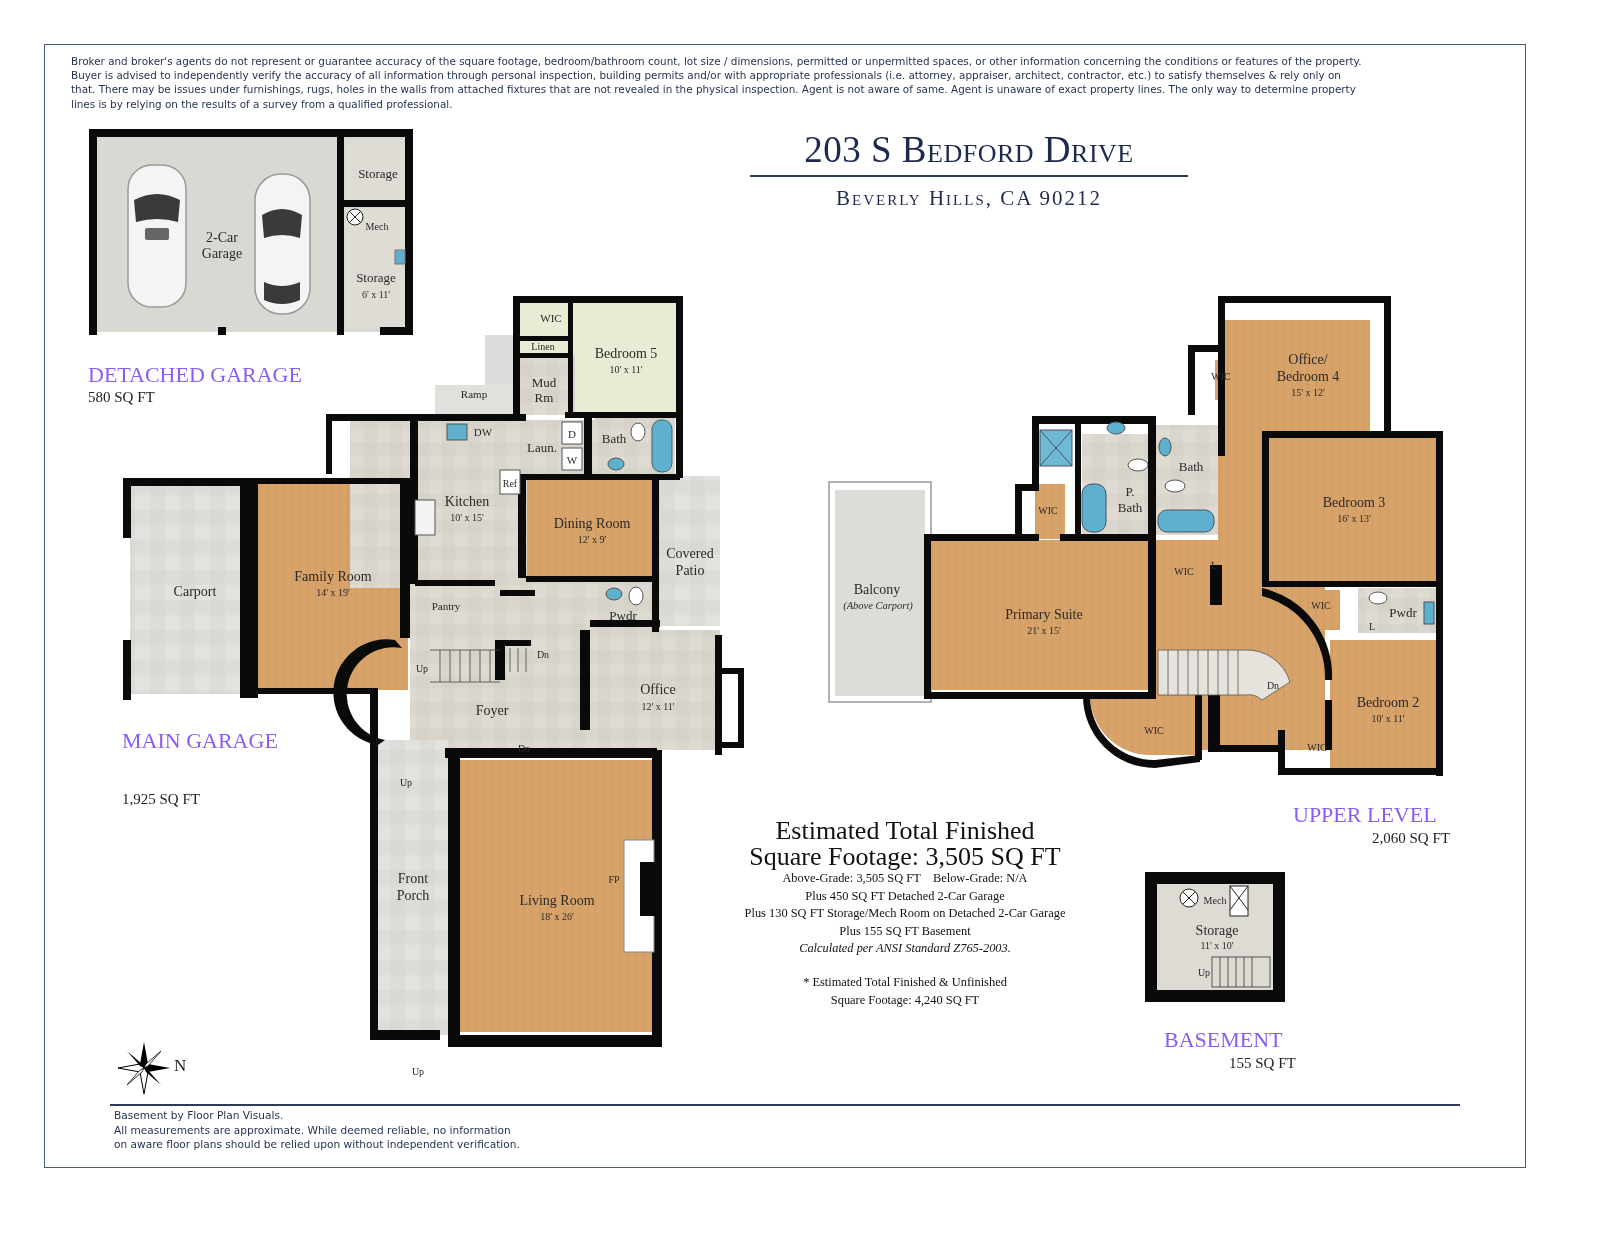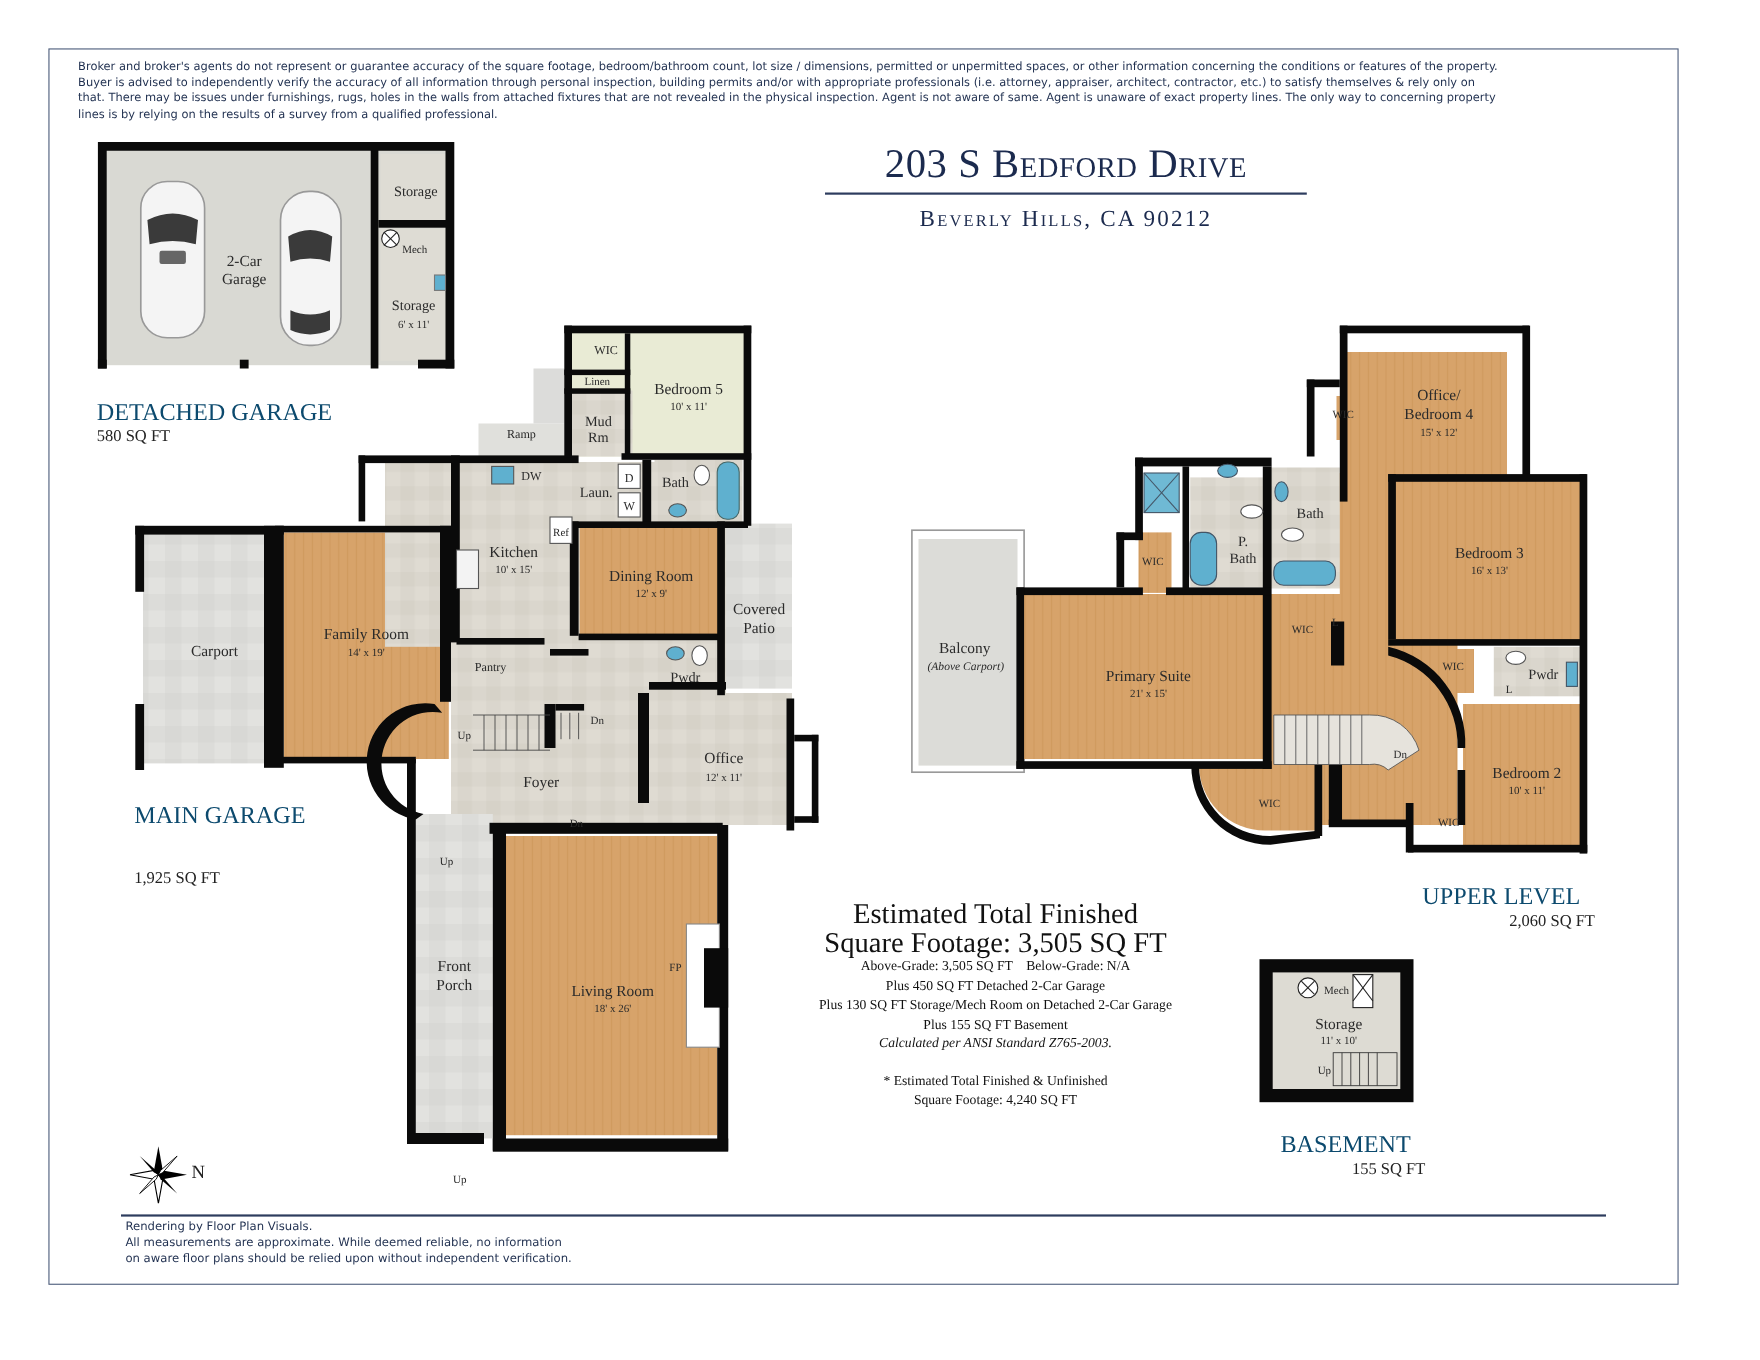--- a/index.html
+++ b/index.html
@@ -7,21 +7,21 @@
   body { position: relative; font-family: "DejaVu Serif", serif; color: #222; }
 
   .frame { position: absolute; left: 44px; top: 44px; width: 1482px; height: 1124px; border: 1.5px solid #4a5a7a; }
 
   .disclaimer { position: absolute; left: 71px; top: 54px; width: 1450px; font-family: "DejaVu Sans", sans-serif; font-size: 10.4px; line-height: 14.2px; color: #1f2f4f; }
 
   .title { position: absolute; left: 750px; top: 128px; width: 438px; text-align: center; font-family: "Liberation Serif", serif; font-size: 37px; color: #1b2a4e; letter-spacing: 0.5px; font-variant: small-caps; }
   .title-rule { position: absolute; left: 750px; top: 175px; width: 438px; height: 2px; background: #2d3c5e; }
   .subtitle { position: absolute; left: 750px; top: 186px; width: 438px; text-align: center; font-family: "Liberation Serif", serif; font-size: 21px; color: #1b2a4e; letter-spacing: 2px; font-variant: small-caps; }
 
-  .level-title { position: absolute; font-family: "Liberation Serif", serif; font-size: 22px; color: #0c4a6e; }
+  .level-title { position: absolute; font-family: "Liberation Serif", serif; font-size: 22px; color: #8b5cf6; }
   .level-sqft { position: absolute; font-family: "Liberation Serif", serif; font-size: 15px; color: #222; }
 
   .plan-svg { position: absolute; left: 0; top: 0; }
   .room-label { font-family: "Liberation Serif", serif; fill: #2a2a2a; }
 
   .sum { position: absolute; left: 720px; top: 818px; width: 370px; text-align: center; font-family: "Liberation Serif", serif; color: #111; }
   .sum .big { font-size: 26px; line-height: 26px; }
   .sum .small { font-size: 12.4px; line-height: 17.6px; }
   .sum .it { font-style: italic; }
   .sum .gap { height: 16px; }
@@ -33,21 +33,21 @@
   .footer { position: absolute; left: 114px; top: 1108px; font-family: "DejaVu Sans", sans-serif; font-size: 10.6px; line-height: 14.5px; color: #1f2f4f; }
 </style>
 </head>
 <body>
 
 <div class="frame"></div>
 
 <div class="disclaimer">
   <div>Broker and broker's agents do not represent or guarantee accuracy of the square footage, bedroom/bathroom count, lot size / dimensions, permitted or unpermitted spaces, or other information concerning the conditions or features of the property.</div>
   <div>Buyer is advised to independently verify the accuracy of all information through personal inspection, building permits and/or with appropriate professionals (i.e. attorney, appraiser, architect, contractor, etc.) to satisfy themselves &amp; rely only on</div>
-  <div>that. There may be issues under furnishings, rugs, holes in the walls from attached fixtures that are not revealed in the physical inspection. Agent is not aware of same. Agent is unaware of exact property lines. The only way to concerning property</div>
+  <div>that. There may be issues under furnishings, rugs, holes in the walls from attached fixtures that are not revealed in the physical inspection. Agent is not aware of same. Agent is unaware of exact property lines. The only way to determine property</div>
   <div>lines is by relying on the results of a survey from a qualified professional.</div>
 </div>
 
 <div class="title">203 S Bedford  Drive</div>
 <div class="title-rule"></div>
 <div class="subtitle">Beverly Hills, CA 90212</div>
 
 <svg class="plan-svg" width="1600" height="1236" viewBox="0 0 1600 1236">
   <defs>
     <pattern id="wood" width="8" height="40" patternUnits="userSpaceOnUse">
@@ -385,16 +385,16 @@
   <polygon points="52,26 30,30 26,26 30,22" fill="#000"></polygon>
   <polygon points="9,9 24,22 26,26 22,24" fill="#000"></polygon>
   <polygon points="43,43 28,30 26,26 30,28" fill="#000"></polygon>
   <polygon points="43,9 30,24 26,26 28,22" fill="#fff" stroke="#000" stroke-width="0.8"></polygon>
   <polygon points="9,43 22,28 26,26 24,30" fill="#fff" stroke="#000" stroke-width="0.8"></polygon>
 </svg>
 <div class="compass-n">N</div>
 
 <div class="footer-rule"></div>
 <div class="footer">
-  <div>Rendering by Floor Plan Visuals.</div>
+  <div>Basement by Floor Plan Visuals.</div>
   <div>All measurements are approximate. While deemed reliable, no information</div>
   <div>on aware floor plans should be relied upon without independent verification.</div>
 </div>
 
 </body></html>

